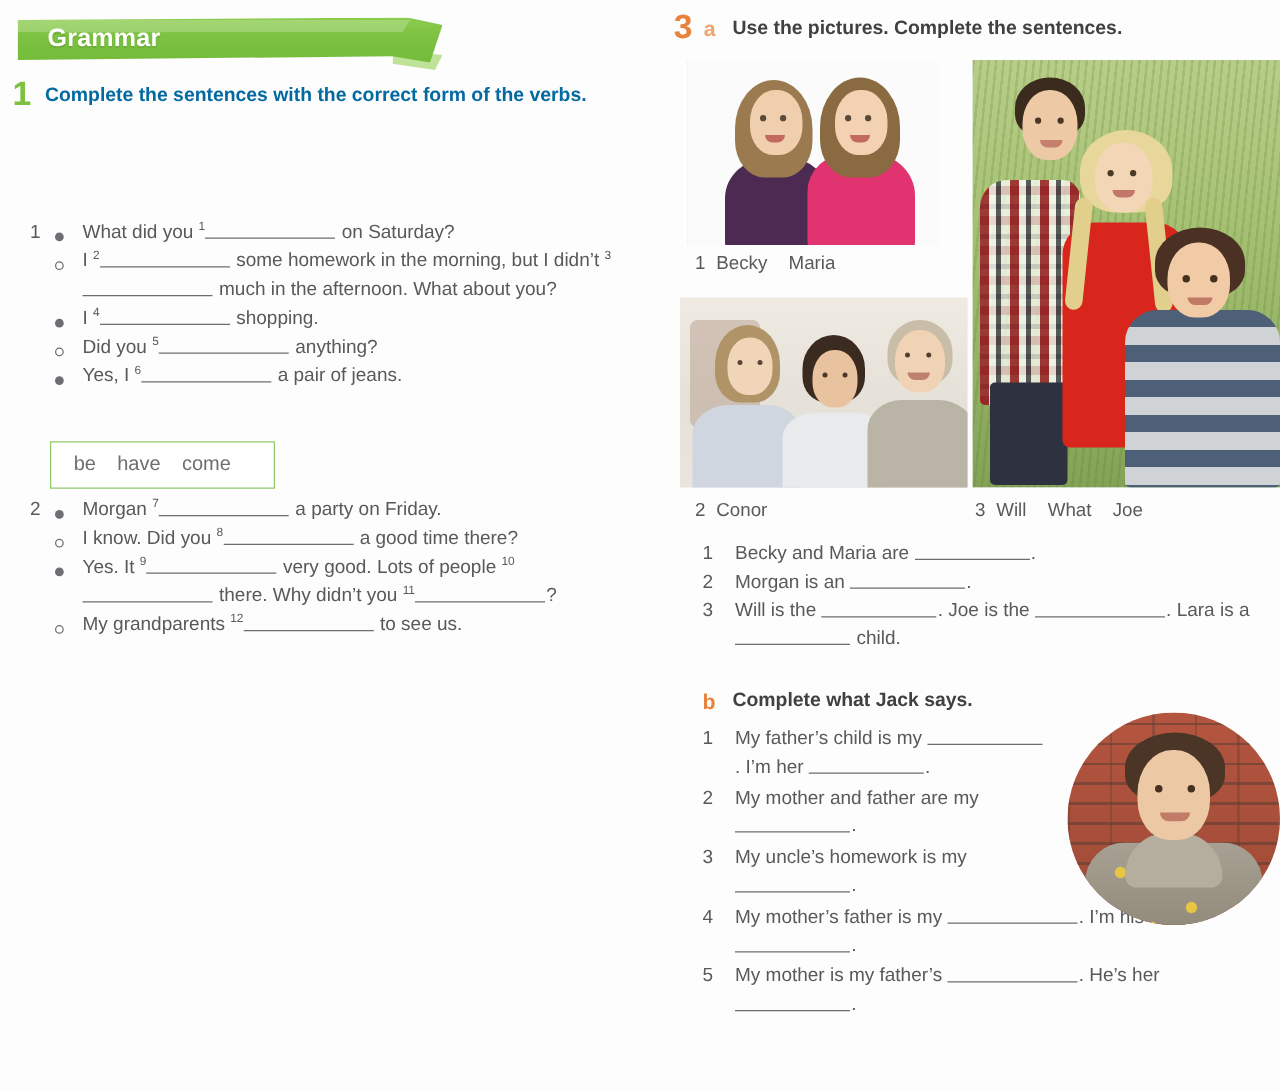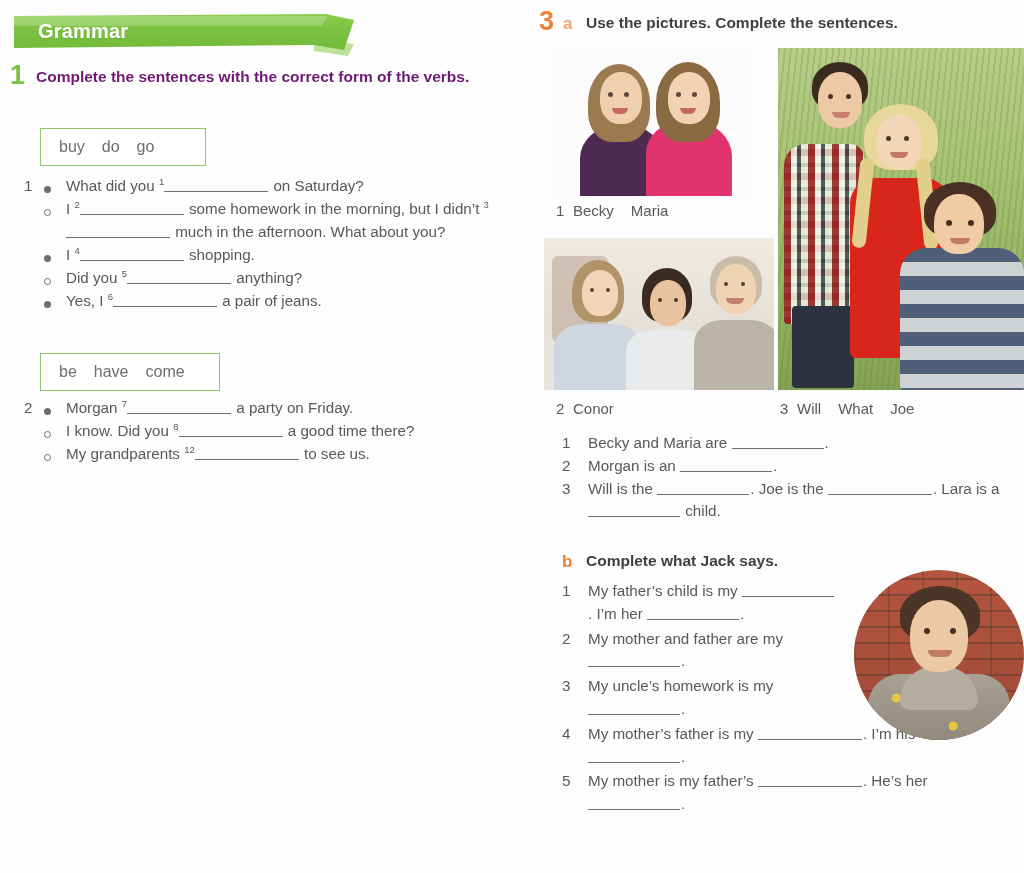--- a/index.html
+++ b/index.html
@@ -72,21 +72,21 @@
     font-weight: bold;
     color: #7cc141;
     line-height: 1;
   }
   .ex1-head {
     position: absolute;
     left: 36px; top: 66px;
     width: 460px;
     font-size: 15.5px;
     font-weight: bold;
-    color: #701a75;
+    color: #0369a1;
     line-height: 1.38;
   }
 
   
   .verbbox {
     position: absolute;
     border: 1.6px solid #8ec96a;
     background: #ffffff;
     box-sizing: border-box;
     display: flex;
@@ -308,25 +308,20 @@
     <div class="banner-wrap">
       <div class="banner-tail"></div>
       <div class="banner-shape"></div>
       <div class="banner-gloss"></div>
       <div class="banner-text">Grammar</div>
     </div>
 
     <div class="ex1-num">1</div>
     <div class="ex1-head">Complete the sentences with the correct form of the verbs.</div>
 
-    <div class="verbbox b1">
-      <span>buy</span>
-      <span>do</span>
-      <span>go</span>
-    </div>
 
     <div class="dialog d1">
       <div class="d-row">
         <span class="d-num">1</span>
         <span class="d-bullet"><span class="bullet-dot"></span></span>
         <span class="d-text"><span>What did you </span><sup class="sn">1</sup><span class="blank bl-lg"></span><span> on Saturday?</span></span>
       </div>
       <div class="d-row">
         <span class="d-num"></span>
         <span class="d-bullet"><span class="bullet-ring"></span></span>
@@ -358,20 +353,25 @@
     <div class="dialog d2">
       <div class="d-row">
         <span class="d-num">2</span>
         <span class="d-bullet"><span class="bullet-dot"></span></span>
         <span class="d-text"><span>Morgan </span><sup class="sn">7</sup><span class="blank bl-lg"></span><span> a party on Friday.</span></span>
       </div>
       <div class="d-row">
         <span class="d-num"></span>
         <span class="d-bullet"><span class="bullet-ring"></span></span>
         <span class="d-text"><span>I know. Did you </span><sup class="sn">8</sup><span class="blank bl-lg"></span><span> a good time there?</span></span>
+      </div>
+      <div class="d-row">
+        <span class="d-num"></span>
+        <span class="d-bullet"><span class="bullet-dot"></span></span>
+        <span class="d-text"><span>Yes. It </span><sup class="sn">9</sup><span class="blank bl-lg"></span><span> very good. Lots of people </span><sup class="sn">10</sup><span class="blank bl-lg"></span><span> there. Why didn’t you </span><sup class="sn">11</sup><span class="blank bl-lg"></span><span>?</span></span>
       </div>
       <div class="d-row">
         <span class="d-num"></span>
         <span class="d-bullet"><span class="bullet-ring"></span></span>
         <span class="d-text"><span>My grandparents </span><sup class="sn">12</sup><span class="blank bl-lg"></span><span> to see us.</span></span>
       </div>
     </div>
   </div>
 
   <div class="col-right">

